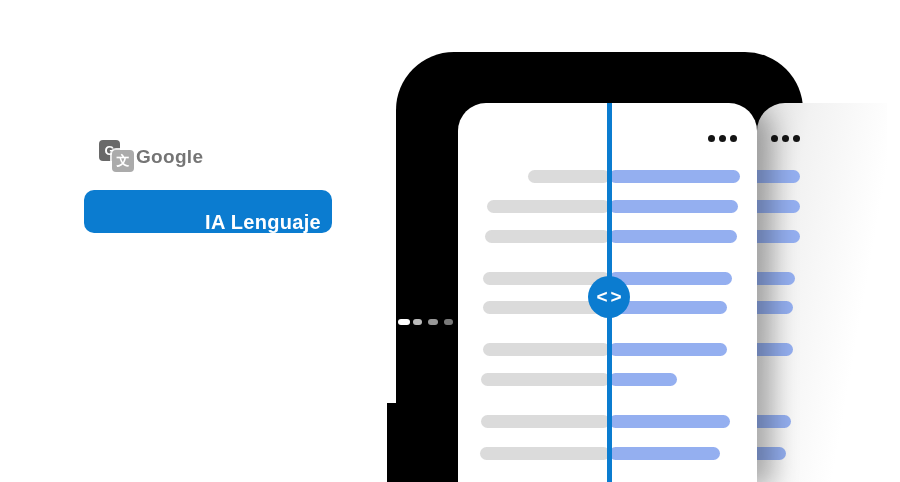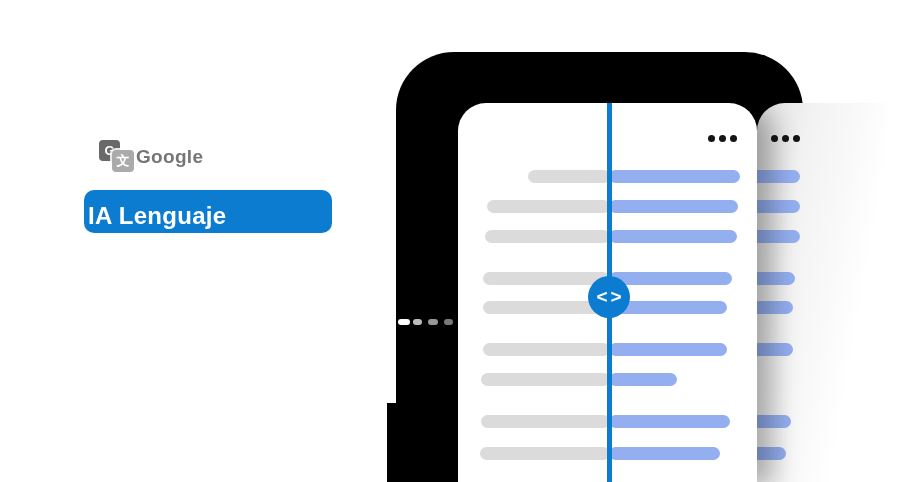--- a/index.html
+++ b/index.html
@@ -11,22 +11,22 @@
   .logo-row{position:absolute;left:99px;top:139px;height:36px;display:flex;align-items:center;}
   .tr-icon{position:relative;width:37px;height:34px;flex:0 0 37px;}
   .tr-sq1{position:absolute;left:0;top:0;width:21px;height:21px;background:#696969;border-radius:4px;
           color:#fff;font-size:13px;font-weight:700;line-height:21px;text-align:center;}
   .tr-sq2{position:absolute;left:13px;top:10px;width:22px;height:22px;background:#ababab;border-radius:4px;
           color:#fff;font-size:13px;font-weight:700;line-height:22px;text-align:center;
           box-shadow:0 0 0 2px rgba(255,255,255,.85);}
   .logo-text{font-size:19px;font-weight:700;color:#757575;letter-spacing:.3px;}
   .cta-button{
     position:absolute;left:84px;top:190px;width:248px;height:43px;border-radius:10px;
-    color:#fff;font-size:24px;font-weight:700;text-align:left;line-height:43px;
-    border:none;cursor:pointer;letter-spacing:.3px;padding:4px;
+    color:#fff;font-size:20px;font-weight:700;text-align:right;line-height:43px;
+    border:none;cursor:pointer;letter-spacing:.3px;padding:11px;
   }
   
   .phone-frame{position:absolute;left:396px;top:52px;width:407px;height:430px;
     background:#000;border-radius:58px 58px 0 0;z-index:1;}
   .side-button{position:absolute;left:387px;top:403px;width:12px;height:79px;background:#000;z-index:1;}
   .frame-dash{position:absolute;height:6px;border-radius:3px;top:267px;}
   .card{position:absolute;top:103px;height:379px;}
   .back-card{left:757px;width:130px;z-index:2;border-radius:28px 0 0 0;
     background:linear-gradient(100deg,#dedede 0%,#f2f2f2 28%,#ffffff 72%);}
   .front-card{left:458px;width:299px;z-index:3;background:#ffffff;border-radius:28px 28px 0 0;

